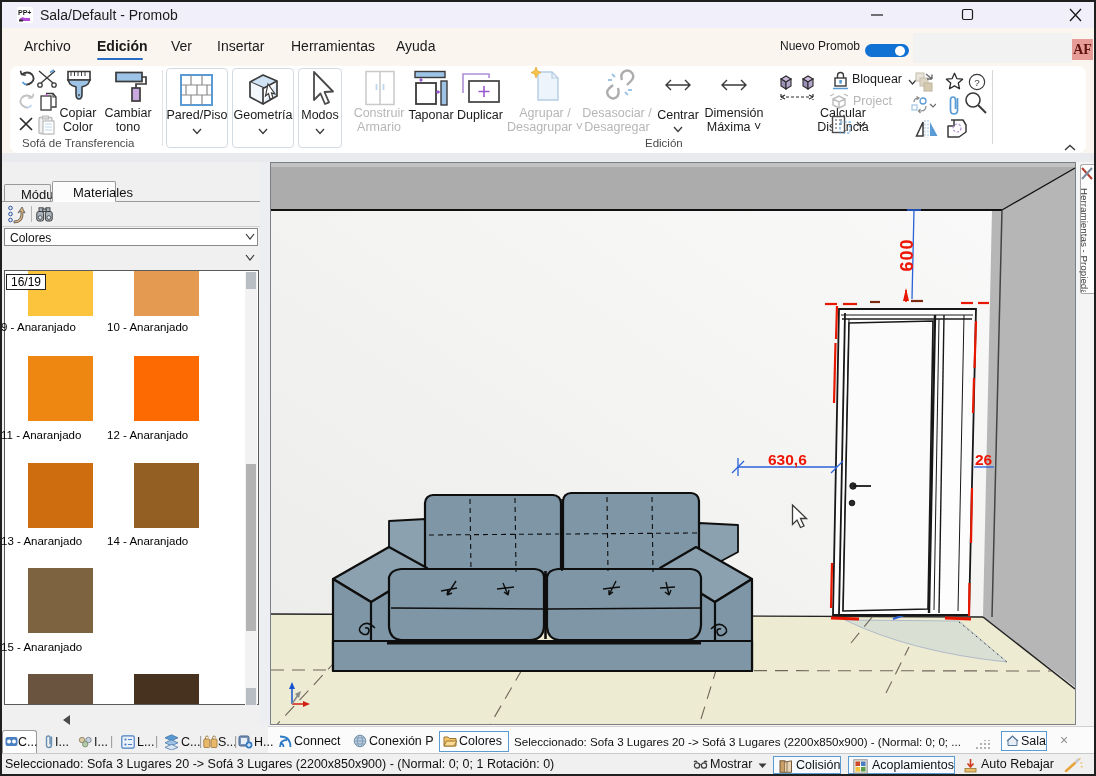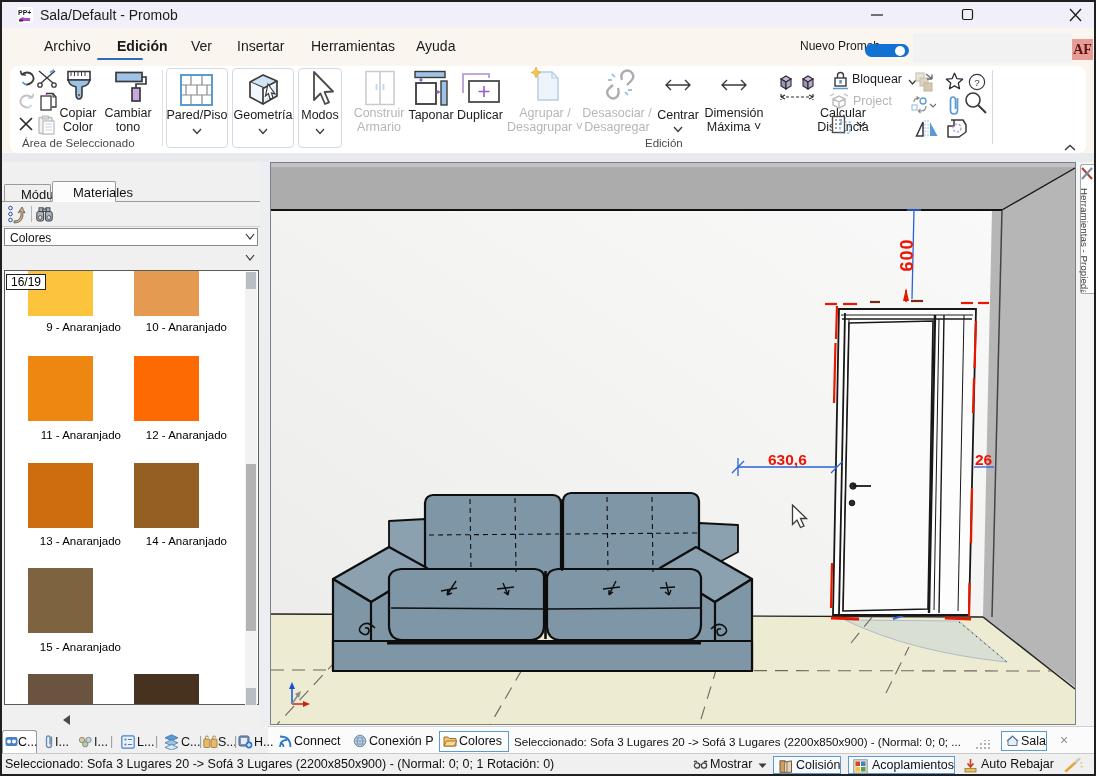--- a/index.html
+++ b/index.html
@@ -5,39 +5,39 @@
   * { margin:0; padding:0; box-sizing:border-box; }
   html,body { width:1096px; height:776px; overflow:hidden; }
   body { font-family:"Liberation Sans", sans-serif; position:relative; background:#faf5ef; }
   .abs { position:absolute; }
   #frame { position:absolute; left:0; top:0; width:1096px; height:776px; border:2px solid #1f1f1f; border-bottom-width:2px; z-index:50; pointer-events:none; }
   
   #titlebar { left:2px; top:2px; width:1092px; height:26px; background:#f1f0fa; }
   #titlebar .ttext { position:absolute; left:38px; top:5px; font-size:14px; color:#1b1b1b; }
   
   #menubar { left:2px; top:28px; width:1092px; height:38px; background:#faf5ef; }
-  .menuitem { position:absolute; top:10px; font-size:14px; color:#1b1b1b;margin-left:20px; }
+  .menuitem { position:absolute; top:10px; font-size:14px; color:#1b1b1b; }
   
   #ribbonbg { left:2px; top:66px; width:1092px; height:87px; background:#faf5ef; }
   #ribboncard { left:10px; top:66px; width:1076px; height:87px; background:#ffffff; border-radius:8px; }
   .rlabel { position:absolute; font-size:12px; color:#4a4a4a; }
   .btnlbl { position:absolute; font-size:12.5px; color:#1b1b1b; text-align:center; line-height:13.5px; }
   .btnlbl.gray { color:#b6b6b6; }
   .rbtn { position:absolute; border:1px solid #d3dae2; border-radius:4px; }
   
   #strip { left:2px; top:153px; width:1092px; height:9px; background:#e8eaee; }
   
   #leftpanel { left:2px; top:162px; width:258px; height:564px; background:#f0f0f0; }
   #cathead { position:absolute; left:0; top:1px; width:258px; height:17px; background:linear-gradient(#e7f0f9,#c9dbee); }
   #cathead .t { position:absolute; left:6px; top:2px; font-size:11.5px; color:#101010; }
   .cattab { position:absolute; font-size:13px; color:#111;padding-left:12px; }
   #dd1,#dd2 { position:absolute; left:2px; width:254px; height:18px; background:#fff; border:1px solid #8a8a8a; font-size:12px; color:#111; padding:2px 8px 0 5px; }
   #list { position:absolute; left:2px; top:108px; width:255px; height:435px; background:#fff; border:1px solid #5a5a5a; }
   .sw { position:absolute; width:65px; }
-  .swlbl { position:absolute; width:120px; text-align:right; font-size:11.5px; color:#000; }
+  .swlbl { position:absolute; width:120px; text-align:left; font-size:11.5px; color:#000; }
   #vscroll { position:absolute; right:1px; top:1px; width:12px; height:433px; background:#f2f2f2; }
   #vthumb { position:absolute; left:1px; top:192px; width:10px; height:167px; background:#b3b3b3; }
   #hscroll { position:absolute; left:0; top:546px; width:258px; height:17px; background:#f0f0f0; }
   
   #splitter { left:260px; top:162px; width:10px; height:564px; background:#eceef2; }
   
   #viewport { left:270px; top:162px; width:806px; height:563px; border:1px solid #7a8087; background:#f4f4f3; }
   
   #rightstrip { left:1076px; top:162px; width:18px; height:564px; background:#f4f4f4; }
   #righttab { position:absolute; left:4px; top:2px; width:14px; height:130px; background:#fdfdfd; border:1px solid #a8a8a8; border-right:none; border-radius:3px 0 0 3px; }
@@ -129,21 +129,21 @@
       <path d="M4 10 L26 10 L24 14 Q22 16 19 16.5 L18 17 L18 24 Q18 29 15 29 Q12 29 12 24 L12 17 L11 16.5 Q8 16 6 14 Z" fill="#9dc3e6" stroke="#3a3a3a" stroke-width="1.6"></path>
       <circle cx="15" cy="25" r="0.9" fill="#3a3a3a"></circle>
     </svg>
   <svg class="abs" style="left:110px;top:5px" width="38" height="32" viewBox="0 0 38 32">
       <rect x="4" y="1.5" width="26" height="9" fill="#9dc3e6" stroke="#3a3a3a" stroke-width="1.7"></rect>
       <path d="M30 6 L34 6 L34 13 L24 13 L24 17" fill="none" stroke="#3a3a3a" stroke-width="1.7"></path>
       <rect x="20" y="17" width="8" height="13" fill="#c9a8e0" stroke="#3a3a3a" stroke-width="1.7"></rect>
     </svg>
   <div class="btnlbl" style="left:46px;top:41px;width:60px">Copiar<br>Color</div>
   <div class="btnlbl" style="left:96px;top:41px;width:60px">Cambiar<br>tono</div>
-  <div class="rlabel" style="left:20px;top:71px;font-size:11.5px">Área de Seleccionado</div>
+  <div class="rlabel" style="left:20px;top:71px;font-size:11.5px">Sofá de Transferencia</div>
   <div class="abs" style="left:160px;top:4px;width:1px;height:76px;background:#e2e2e2"></div>
 
   <div class="rbtn" style="left:164px;top:2px;width:62px;height:80px"></div>
   <svg class="abs" style="left:178px;top:8px" width="33" height="32" viewBox="0 0 33 32">
       <rect x="1" y="1" width="31" height="30" fill="#fff" stroke="#5b9bd5" stroke-width="2"></rect>
       <path d="M1 11 L32 11 M1 21 L32 21 M11 1 L11 11 M22 1 L22 11 M6 11 L6 21 M17 11 L17 21 M27 11 L27 21 M11 21 L11 31 M22 21 L22 31" stroke="#8a8a8a" stroke-width="1.2" fill="none"></path>
     </svg>
   <div class="btnlbl" style="left:164px;top:43px;width:62px">Pared/Piso</div>
   <svg class="abs" style="left:190px;top:62px" width="10" height="7">
       <path d="M1 1 L5 5.5 L9 1" fill="none" stroke="#3a3a3a" stroke-width="1.3"></path>

